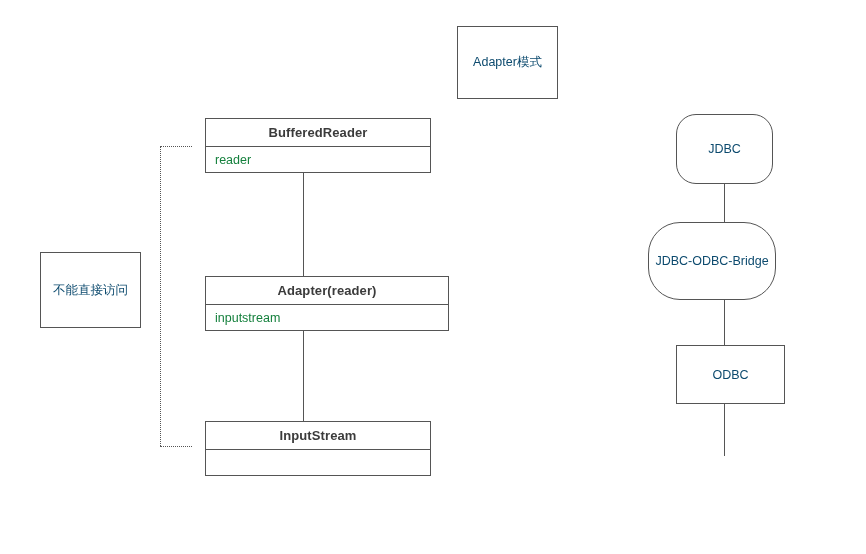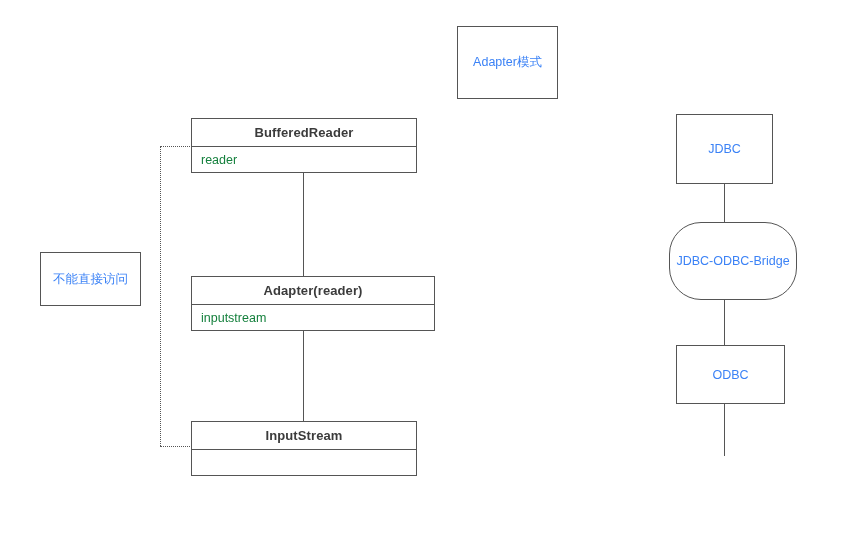--- a/index.html
+++ b/index.html
@@ -25,20 +25,21 @@
     box-sizing: border-box;
     background: #ffffff;
     border: 1px solid #555555;
     z-index: 2;
   }
 
   
   .uml {
     display: flex;
     flex-direction: column;
+    margin-left: 14px;
   }
   .uml .uml-title {
     flex: 0 0 auto;
     display: flex;
     align-items: center;
     justify-content: center;
     font-weight: bold;
     font-size: 13px;
     color: #3b3b3b;
     letter-spacing: 0.1px;
@@ -55,21 +56,21 @@
     color: #15803d;
     white-space: nowrap;
   }
 
   
   .plain {
     display: flex;
     align-items: center;
     justify-content: center;
     font-size: 12.5px;
-    color: #3b82f6;
+    color: #0c4a6e;
     white-space: nowrap;
     text-align: center;
   }
 
   
   .conn {
     position: absolute;
     background: #555555;
     z-index: 1;
   }
@@ -91,21 +92,21 @@
 </style>
 </head>
 <body>
 
 <div id="canvas">
 
   <div class="node plain" style="left:457px; top:26px; width:101px; height:73px;">
     <span>Adapter模式</span>
   </div>
 
-  <div class="node plain" style="left:40px; top:252px; width:101px; height:54px;">
+  <div class="node plain" style="left:40px; top:252px; width:101px; height:76px;">
     <span>不能直接访问</span>
   </div>
 
   <div class="conn conn-v" style="left:303px; top:172px; height:105px;"></div>
   <div class="conn conn-v" style="left:303px; top:330px; height:92px;"></div>
 
   <div class="dotted dotted-h" style="left:160px; top:146px; width:32px;"></div>
   <div class="dotted dotted-v" style="left:160px; top:146px; height:300px;"></div>
   <div class="dotted dotted-h" style="left:160px; top:446px; width:32px;"></div>
 
@@ -120,25 +121,25 @@
   </div>
 
   <div class="node uml" style="left:191px; top:421px; width:226px; height:55px;">
     <div class="uml-title">InputStream</div>
   </div>
 
   <div class="conn conn-v" style="left:724px; top:184px; height:38px;"></div>
   <div class="conn conn-v" style="left:724px; top:300px; height:45px;"></div>
   <div class="conn conn-v" style="left:724px; top:404px; height:52px;"></div>
 
-  <div class="node plain" style="left:676px; top:114px; width:97px; height:70px;">
+  <div class="node plain" style="left:676px; top:114px; width:97px; height:70px;border-radius:20px;">
     <span>JDBC</span>
   </div>
 
-  <div class="node plain" style="left:669px; top:222px; width:128px; height:78px;border-radius:32px;">
+  <div class="node plain" style="left:648px; top:222px; width:128px; height:78px;border-radius:32px;">
     <span>JDBC-ODBC-Bridge</span>
   </div>
 
   <div class="node plain" style="left:676px; top:345px; width:109px; height:59px;">
     <span>ODBC</span>
   </div>
 
 
 </div>
 

